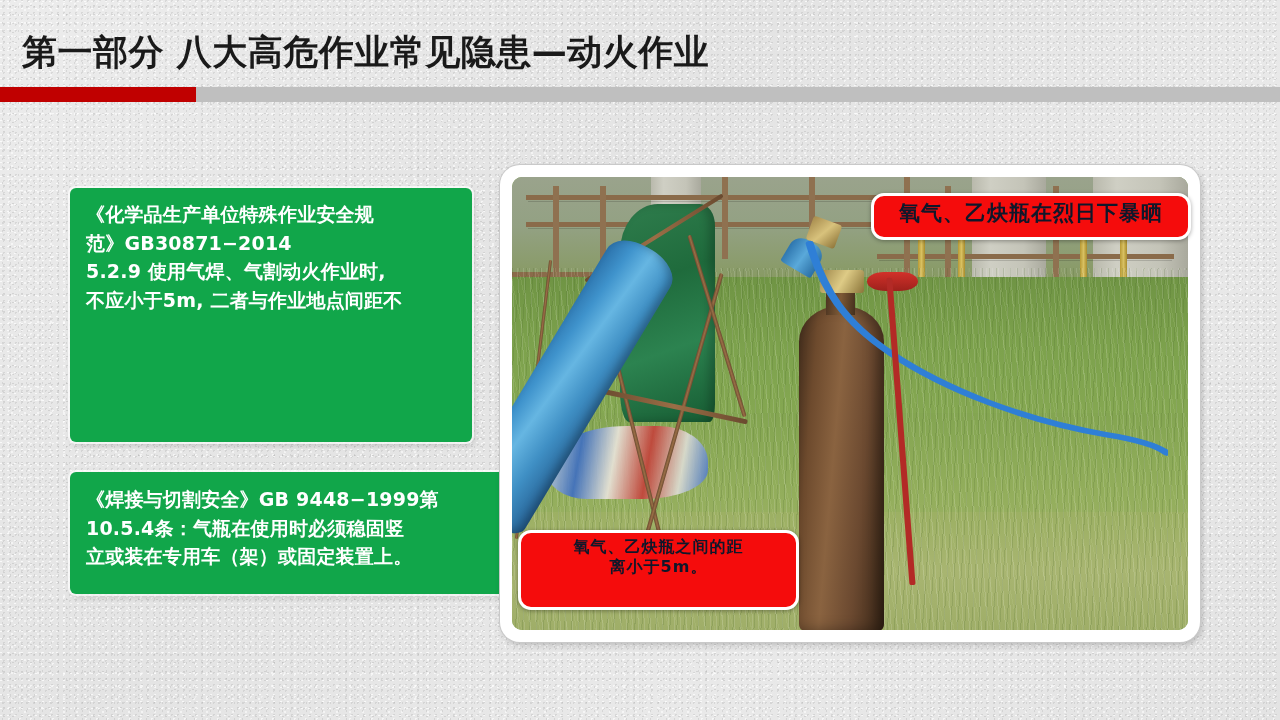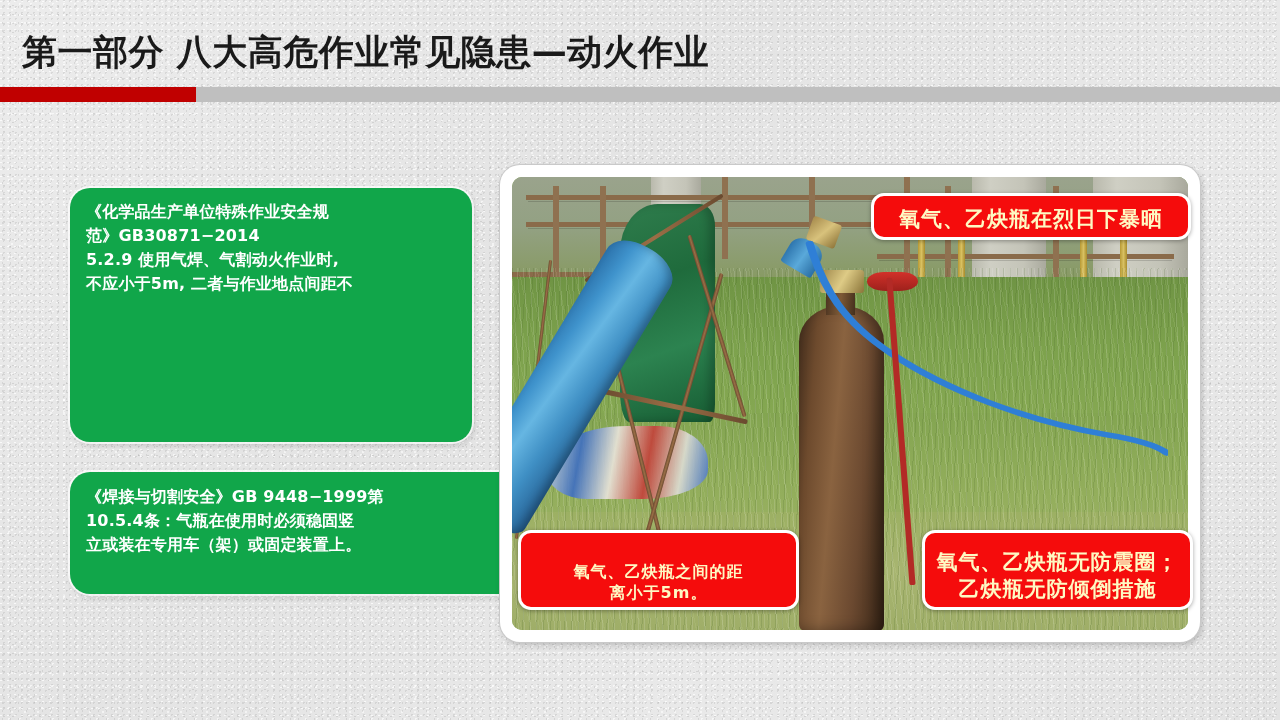--- a/index.html
+++ b/index.html
@@ -62,29 +62,29 @@
     top: 0;
     width: 1084px;
     height: 15px;
     background: #bfbfbf;
   }
 
   
   .green-box {
     position: absolute;
     background: #11a64a;
-    border-radius: 20px;
+    border-radius: 6px;
     box-shadow: 0 0 0 2px rgba(255,255,255,0.75),
                 2px 3px 6px rgba(0,0,0,0.16);
     color: #ffffff;
     box-sizing: border-box;
     padding: 12px 16px 12px 16px;
     font-weight: bold;
     line-height: 1.50;
-    font-size: 16px;
+    font-size: 19px;
     letter-spacing: 0.2px;
   }
   #green-box-1 {
     left: 70px;
     top: 188px;
     width: 402px;
     height: 254px;
   }
   #green-box-2 {
     left: 70px;
@@ -290,29 +290,29 @@
     width: 10%;
     height: 68%;
   }
 
   
   .red-callout {
     position: absolute;
     background: #f50c0c;
     border: 3px solid #ffffff;
     border-radius: 13px;
-    color: #fef9c3;
+    color: #0f172a;
     font-weight: bold;
     text-align: center;
     box-sizing: border-box;
     box-shadow: 0 1px 4px rgba(0,0,0,0.35);
     letter-spacing: 1px;
     line-height: 1.28;
     display: flex;
-    align-items: flex-end;
+    align-items: flex-start;
     justify-content: center;
     padding: 4px 10px;
   }
   #callout-top {
     left: 871px;
     top: 193px;
     width: 320px;
     height: 47px;
     font-size: 21px;
   }
@@ -423,20 +423,14 @@
     <span>氧气、乙炔瓶在烈日下暴晒</span>
   </div>
 
   <div id="callout-bottom-left" class="red-callout">
     <div>
       <span>氧气、乙炔瓶之间的距</span>
       <span>离小于5m。</span>
     </div>
   </div>
 
-  <div id="callout-bottom-right" class="red-callout">
-    <div>
-      <span>氧气、乙炔瓶无防震圈；</span>
-      <span>乙炔瓶无防倾倒措施</span>
-    </div>
-  </div>
 
 </div>
 
 </body></html>

